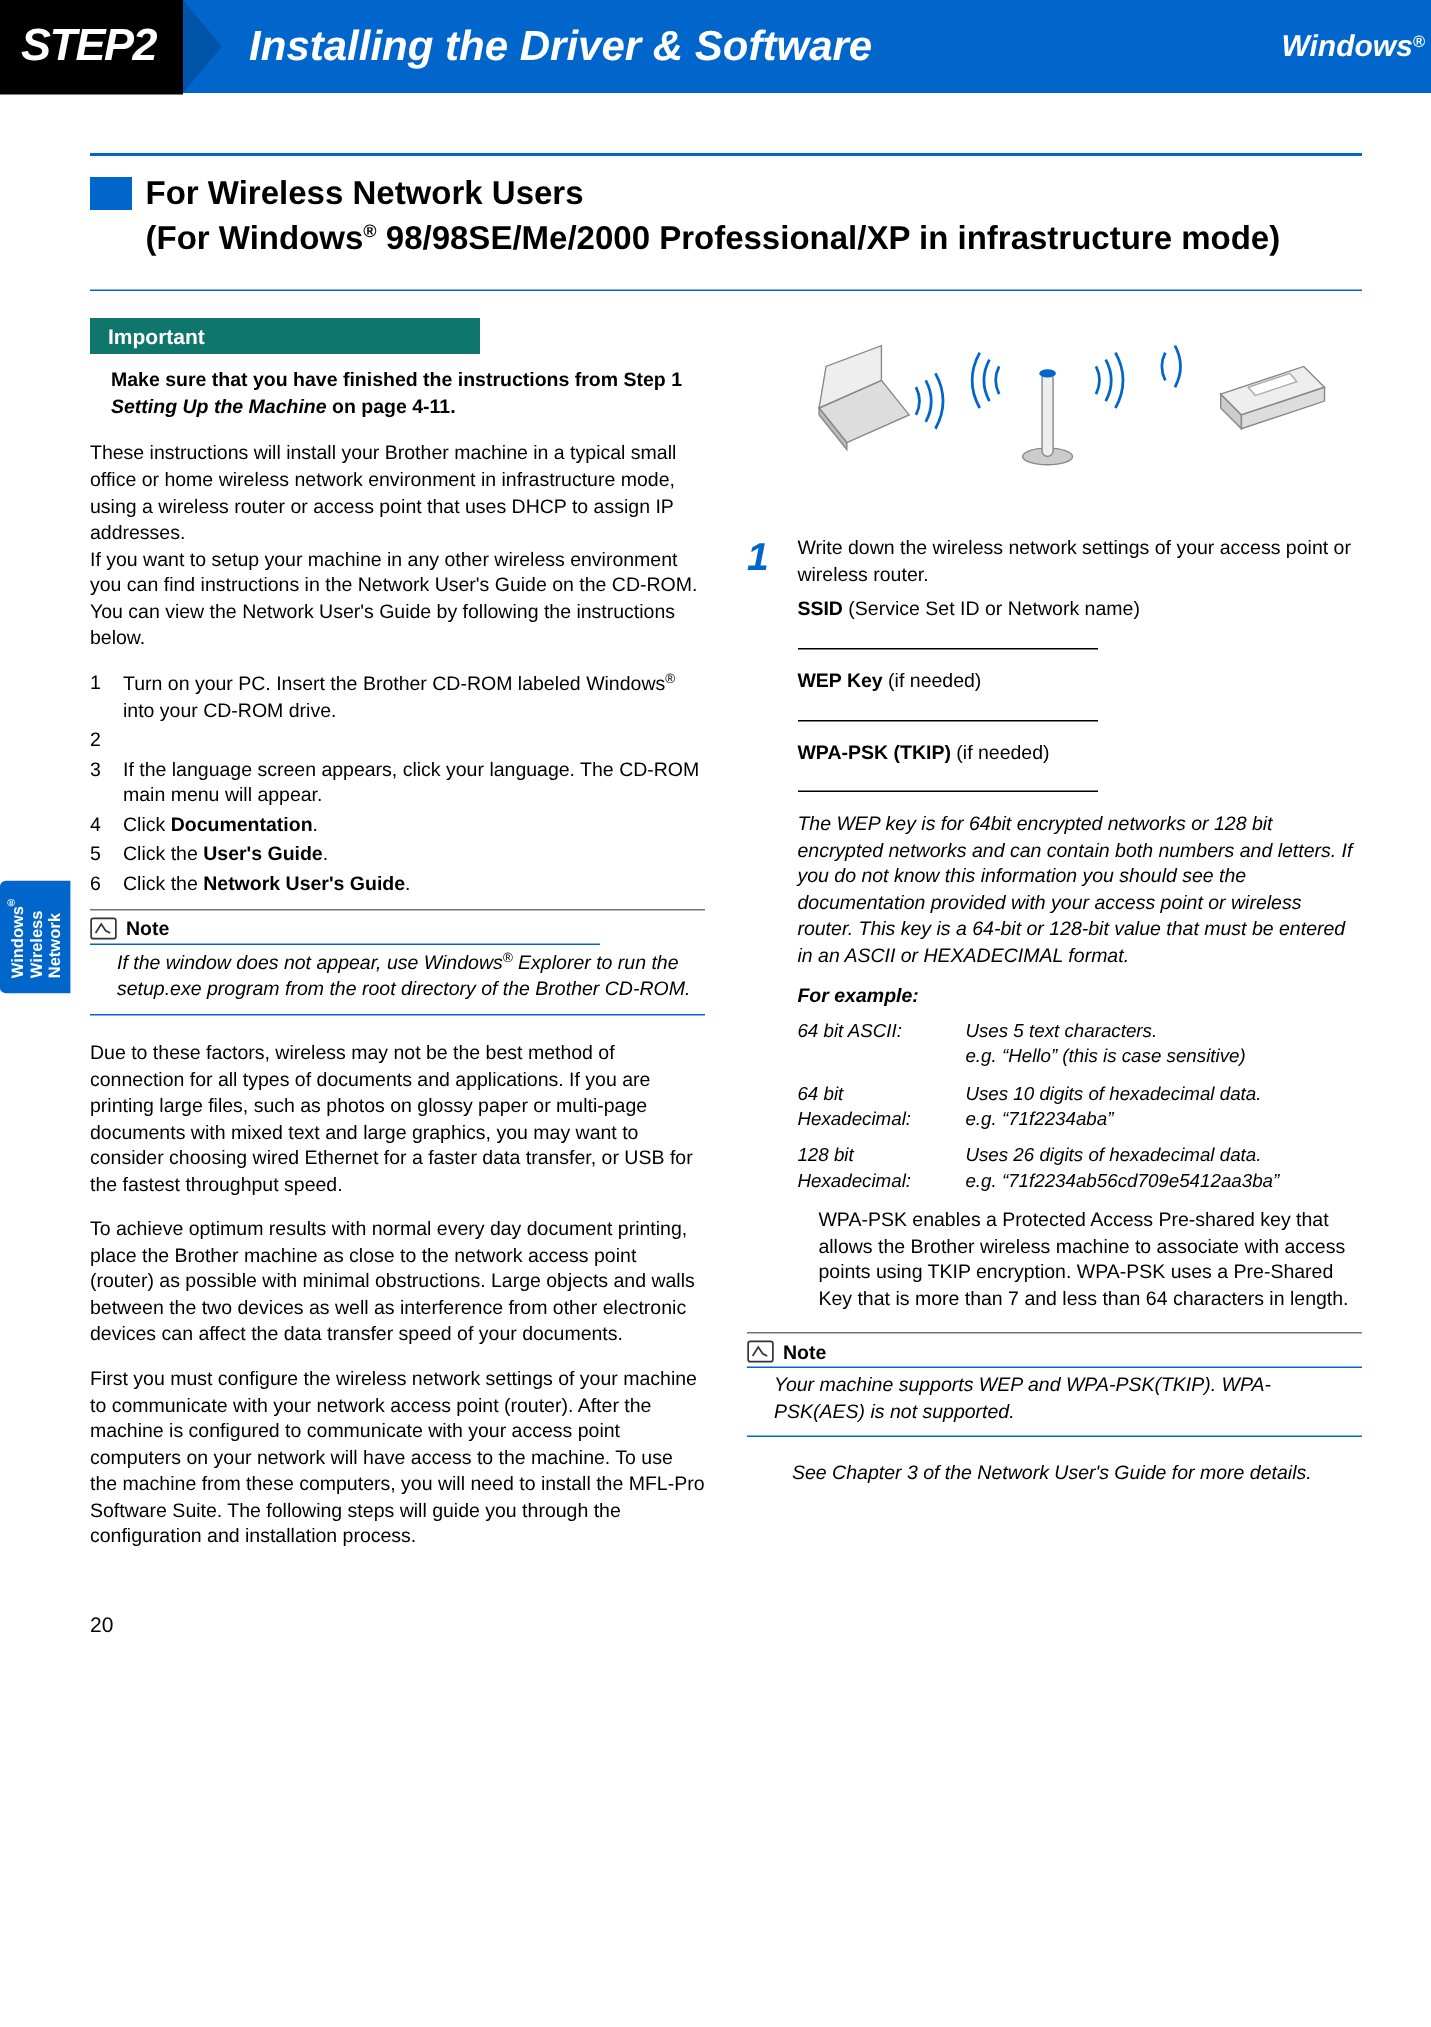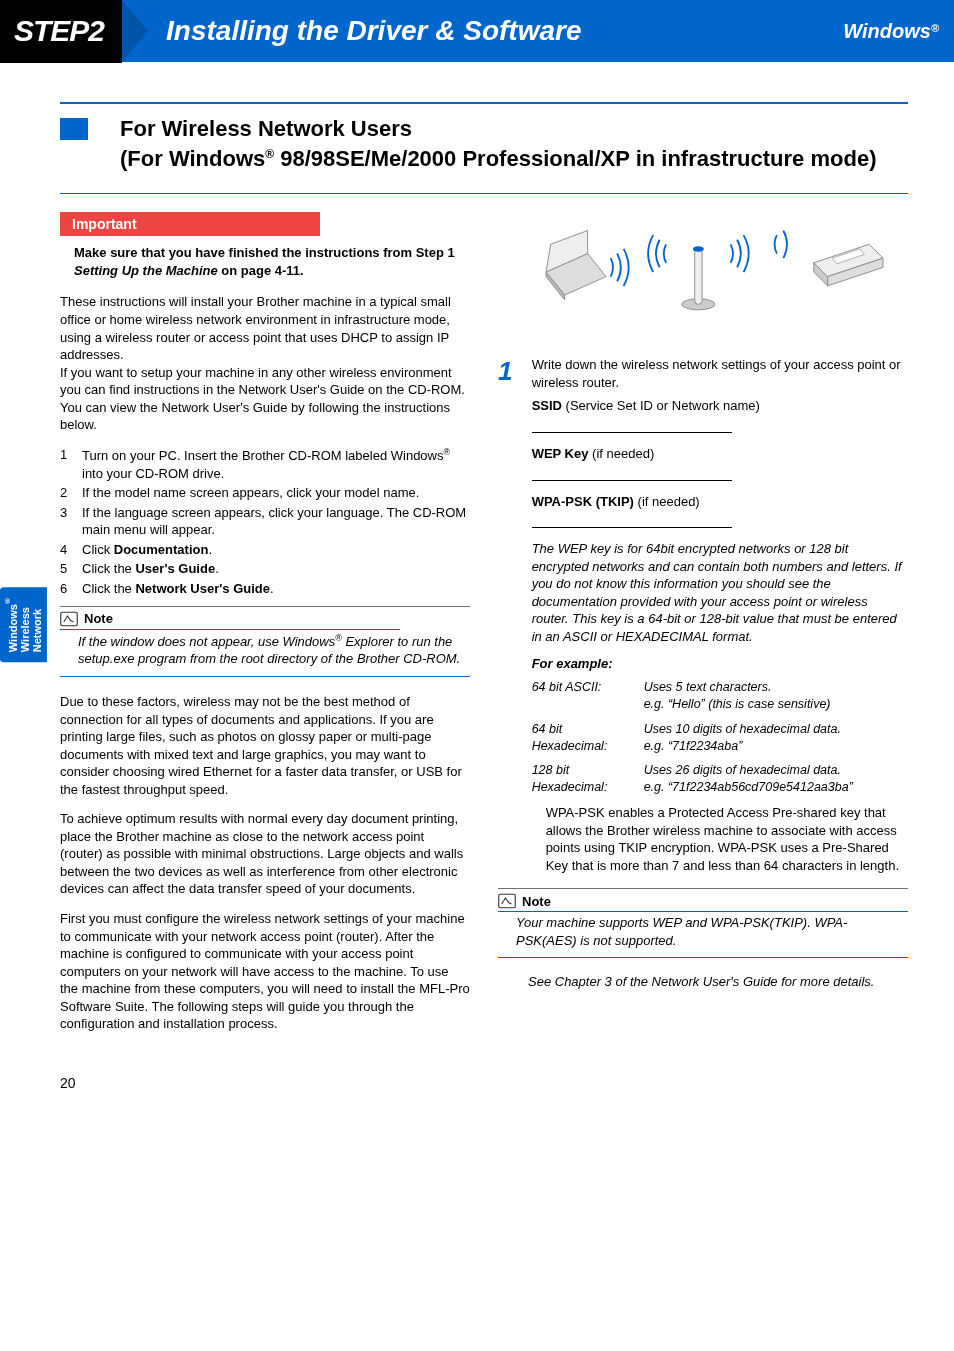--- a/index.html
+++ b/index.html
@@ -38,21 +38,21 @@
     font-weight: bold;
     font-style: italic;
     font-size: 28px;
     margin-left: 18px;
     flex: 1;
   }
   .header-os {
     font-weight: bold;
     font-style: italic;
     font-size: 20px;
-    margin-right: 15px;
+    margin-right: 4px;
   }
   .header-os sup { font-size: 11px; vertical-align: top; position: relative; top: 2px;}
   .page-body {
     padding: 40px 46px 20px 60px;
     position: relative;
   }
   .side-tab {
     position: absolute;
     left: 0;
     top: 525px;
@@ -68,21 +68,21 @@
   }
   .side-tab sup { font-size: 7px; }
   hr.top-rule {
     border: none;
     border-top: 2px solid #0066cc;
     margin-bottom: 10px;
   }
   .section-head {
     display: flex;
     align-items: flex-start;
-    gap: 32px;
+    gap: 9px;
     margin-bottom: 20px;
   }
   .blue-block {
     width: 28px; height: 22px;
     background: #0066cc;
     margin-top: 4px;
   }
   .section-title-wrap h2 {
     font-size: 22px;
     font-weight: bold;
@@ -93,21 +93,21 @@
     border: none;
     border-top: 1px solid #0066cc;
     margin-bottom: 18px;
   }
   .columns {
     display: flex;
     gap: 28px;
   }
   .col { flex: 1; min-width: 0; }
   .important-box .important-label {
-    background: #ef4444;
+    background: #0f766e;
     color: #fff;
     font-weight: bold;
     font-size: 14px;
     padding: 4px 12px;
     display: inline-block;
     width: 260px;
   }
   .important-text {
     font-size: 13px;
     font-weight: bold;
@@ -260,21 +260,20 @@
 
       <p><span>These instructions will install your Brother machine in a typical small office or home wireless network environment in infrastructure mode, using a wireless router or access point that uses DHCP to assign IP addresses.</span><br><span>If you want to setup your machine in any other wireless environment you can find instructions in the Network User's Guide on the CD-ROM.</span><br><span>You can view the Network User's Guide by following the instructions below.</span></p>
 
       <ol class="viewlist">
         <li>
             <span class="num">1</span>
             <span><span>Turn on your PC. Insert the Brother CD-ROM labeled Windows</span><sup>®</sup><span> into your CD-ROM drive.</span></span>
           </li>
         <li>
             <span class="num">2</span>
-            <span>If the model name screen appears, click your model name.</span>
           </li>
         <li>
             <span class="num">3</span>
             <span>If the language screen appears, click your language. The CD-ROM main menu will appear.</span>
           </li>
         <li>
             <span class="num">4</span>
             <span><span>Click </span><strong class="b">Documentation</strong><span>.</span></span>
           </li>
         <li>

